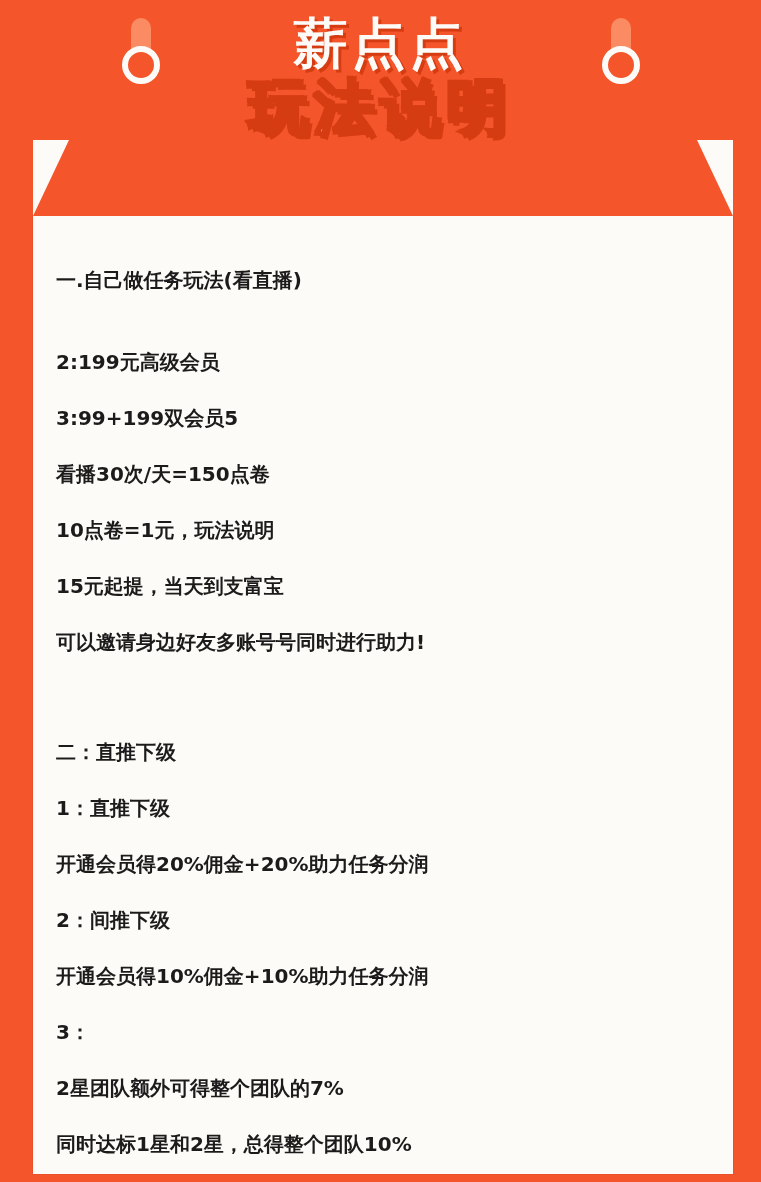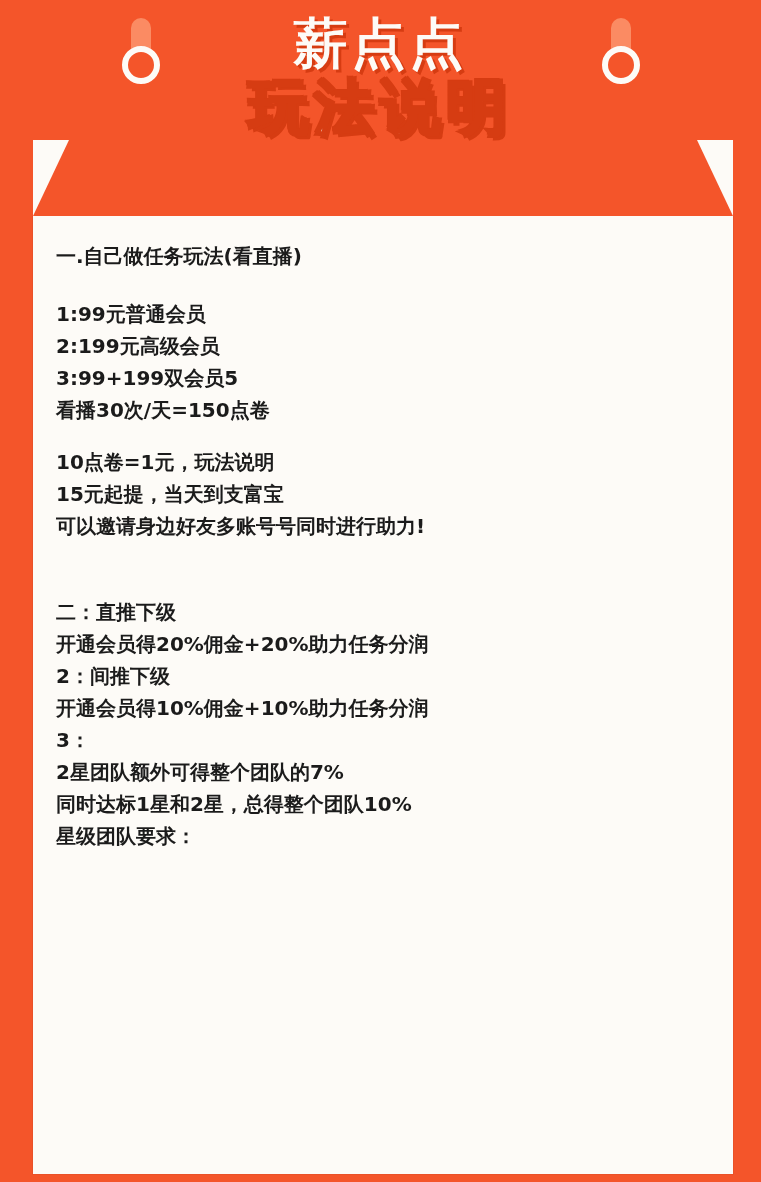--- a/index.html
+++ b/index.html
@@ -122,21 +122,21 @@
     left: 56px;
     top: 240px;
     width: 660px;
     color: #1b1b1b;
     font-family: "DejaVu Sans", sans-serif;
     font-size: 20px;
     line-height: 32px;
     font-weight: bold;
   }
   .block { margin-bottom: 20px; }
-  .line { white-space: pre-wrap; }
+  .line { white-space: pre-wrap; margin-top: 24px; }
   .gap-md { height: 26px; }
   .gap-lg { height: 34px; }
   .heading { font-weight: bold; }
 </style>
 </head>
 <body>
 
 <div class="poster">
 
   <div class="sheet"></div>
@@ -154,37 +154,37 @@
   <div class="title-wrap">
     <div class="title-main">薪点点</div>
     <div class="title-sub">玩法说明</div>
   </div>
 
   <div class="content">
 
     <div class="block">
       <div class="line heading">一.自己做任务玩法(看直播)</div>
       <div class="gap-md"></div>
-      <div class="line">1:99元普通会员</div>
       <div class="line">2:199元高级会员</div>
       <div class="line">3:99+199双会员5</div>
       <div class="line">看播30次/天=150点卷</div>
     </div>
 
 
     <div class="block">
       <div class="line">10点卷=1元，玩法说明</div>
       <div class="line">15元起提，当天到支富宝</div>
       <div class="line">可以邀请身边好友多账号号同时进行助力!</div>
     </div>
 
     <div class="gap-lg"></div>
 
     <div class="block">
       <div class="line heading">二：直推下级</div>
+      <div class="line">1：直推下级</div>
       <div class="line">开通会员得20%佣金+20%助力任务分润</div>
       <div class="line">2：间推下级</div>
       <div class="line">开通会员得10%佣金+10%助力任务分润</div>
       <div class="line">3：</div>
       <div class="line">2星团队额外可得整个团队的7%</div>
       <div class="line">同时达标1星和2星，总得整个团队10%</div>
       <div class="line">星级团队要求：</div>
 
     </div>
 

